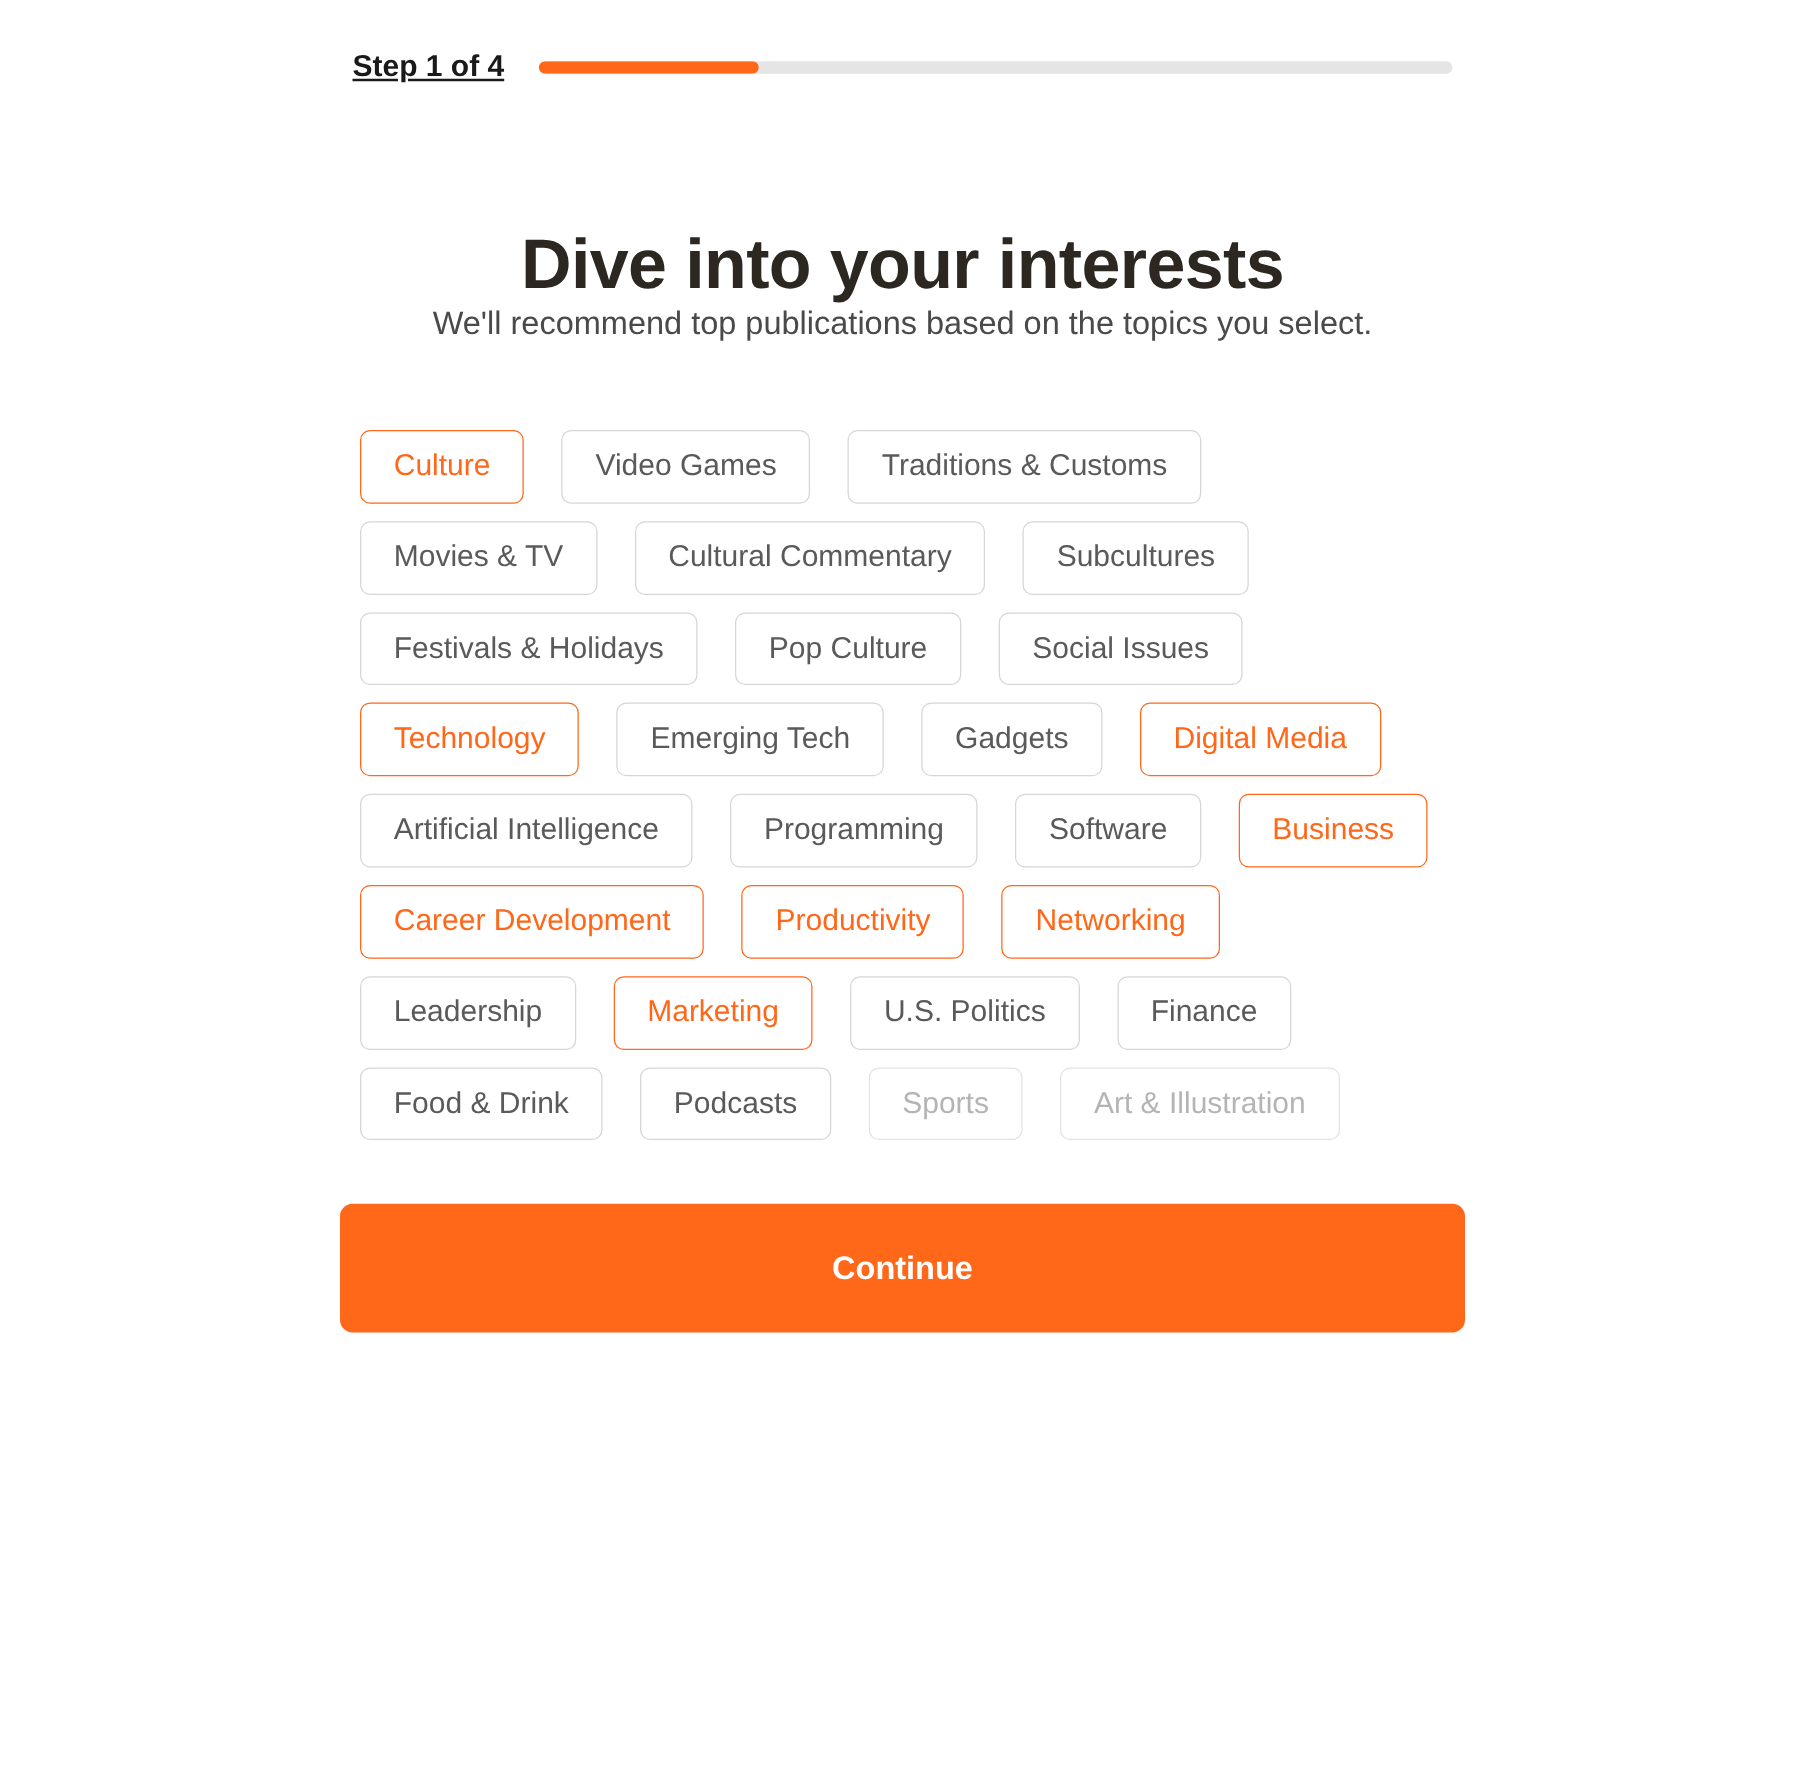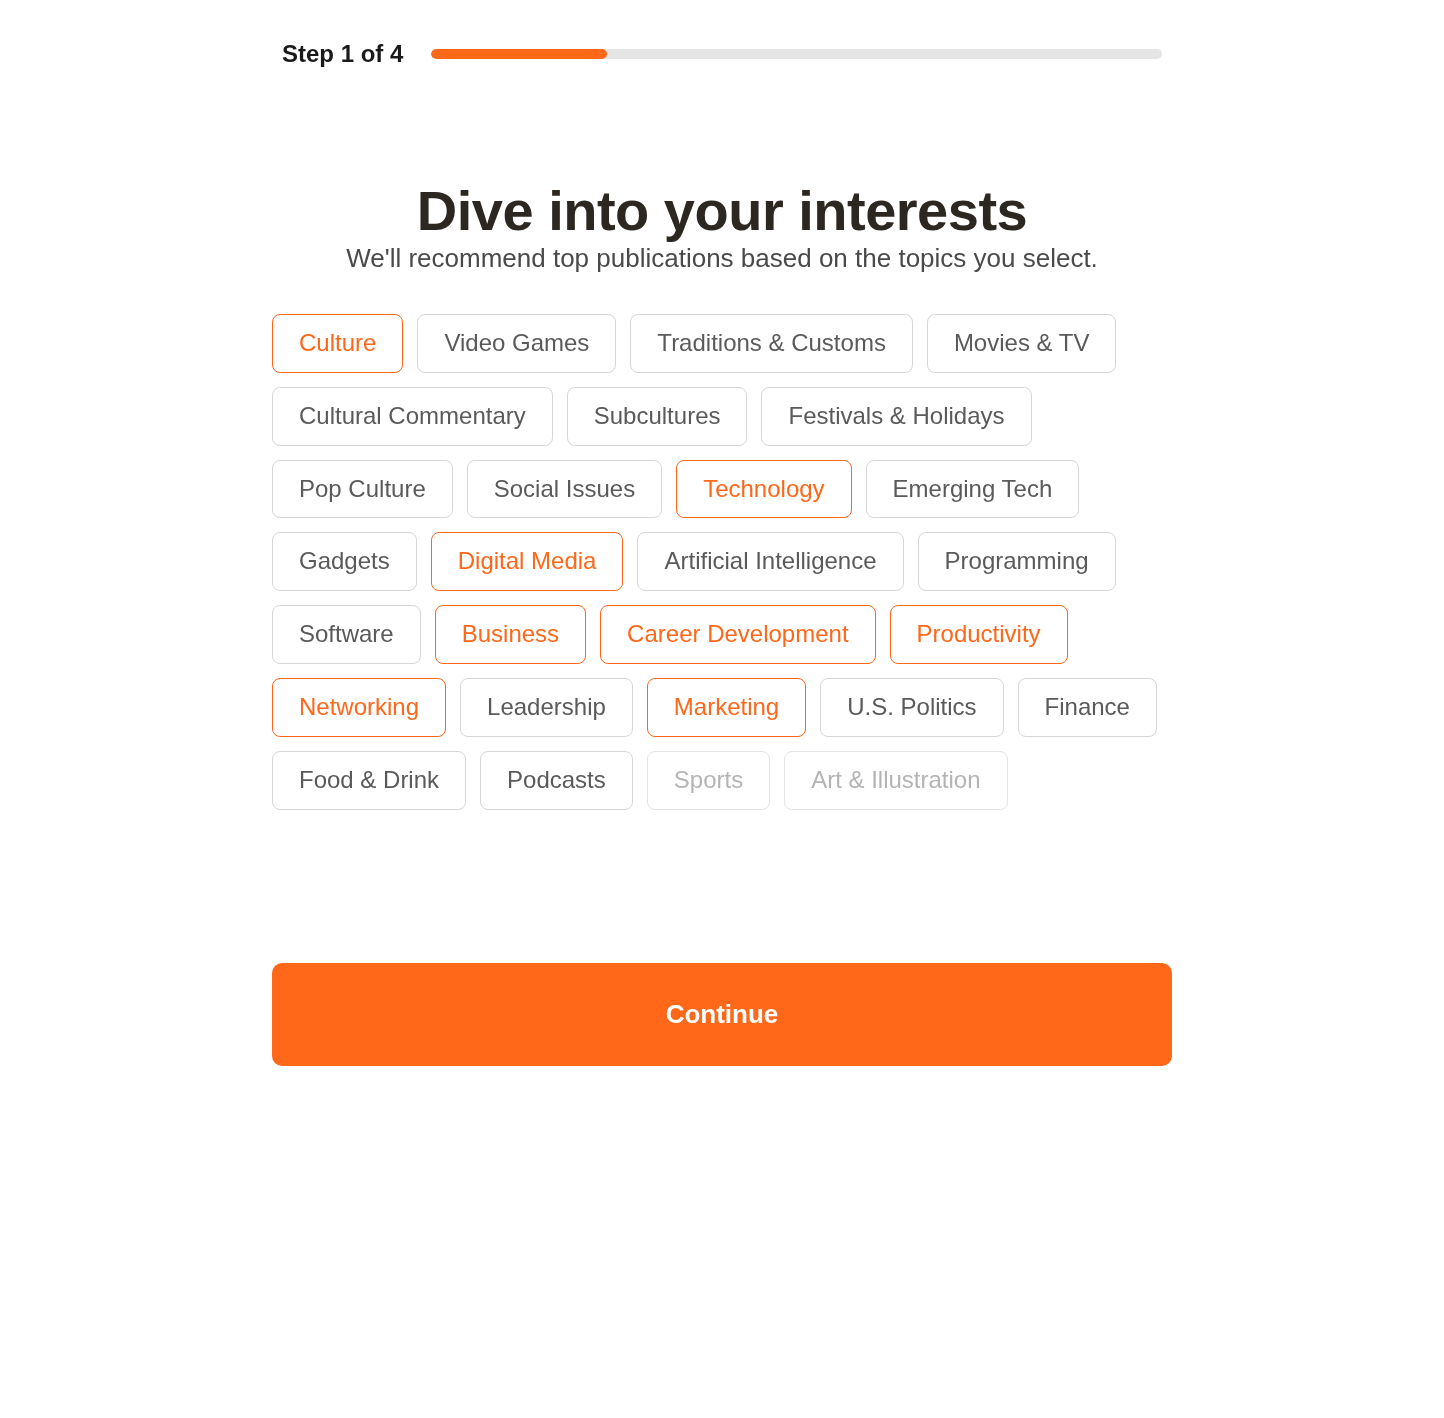--- a/index.html
+++ b/index.html
@@ -25,20 +25,21 @@
       align-items: center;
       gap: 28px;
       padding: 0 20px;
       margin-bottom: 110px;
     }
     .step-label {
       font-size: 24px;
       font-weight: 600;
       color: #1a1a1a;
       white-space: nowrap;
+      text-decoration: underline;
     }
     .progress-track {
       flex: 1;
       height: 10px;
       background: #e5e5e5;
       border-radius: 999px;
       position: relative;
       overflow: hidden;
     }
     .progress-fill {
@@ -54,21 +55,21 @@
       font-size: 56px;
       font-weight: 800;
       color: #2c2721;
       letter-spacing: -0.5px;
     }
     .subheading {
       text-align: center;
       font-size: 26px;
       font-weight: 400;
       color: #4a4a4a;
-      margin-bottom: 40px;
+      margin-bottom: 70px;
       padding: 0 10px;
     }
     .chips-wrap {
       padding: 0 10px;
       display: flex;
       flex-wrap: wrap;
       gap: 14px;
       align-content: flex-start;
     }
     .chip {
@@ -79,20 +80,21 @@
       font-size: 24px;
       font-weight: 400;
       border-radius: 8px;
       border: 1px solid #d6d6d6;
       background: #ffffff;
       color: #5a5a5a;
       cursor: pointer;
       user-select: none;
       line-height: 1.2;
       white-space: nowrap;
+      margin-left: 16px;
     }
     .chip.selected {
       border-color: #ff6719;
       color: #ff6719;
     }
     .chip.faded {
       color: #b4b4b4;
       border-color: #e3e3e3;
     }
     .continue-bar {

